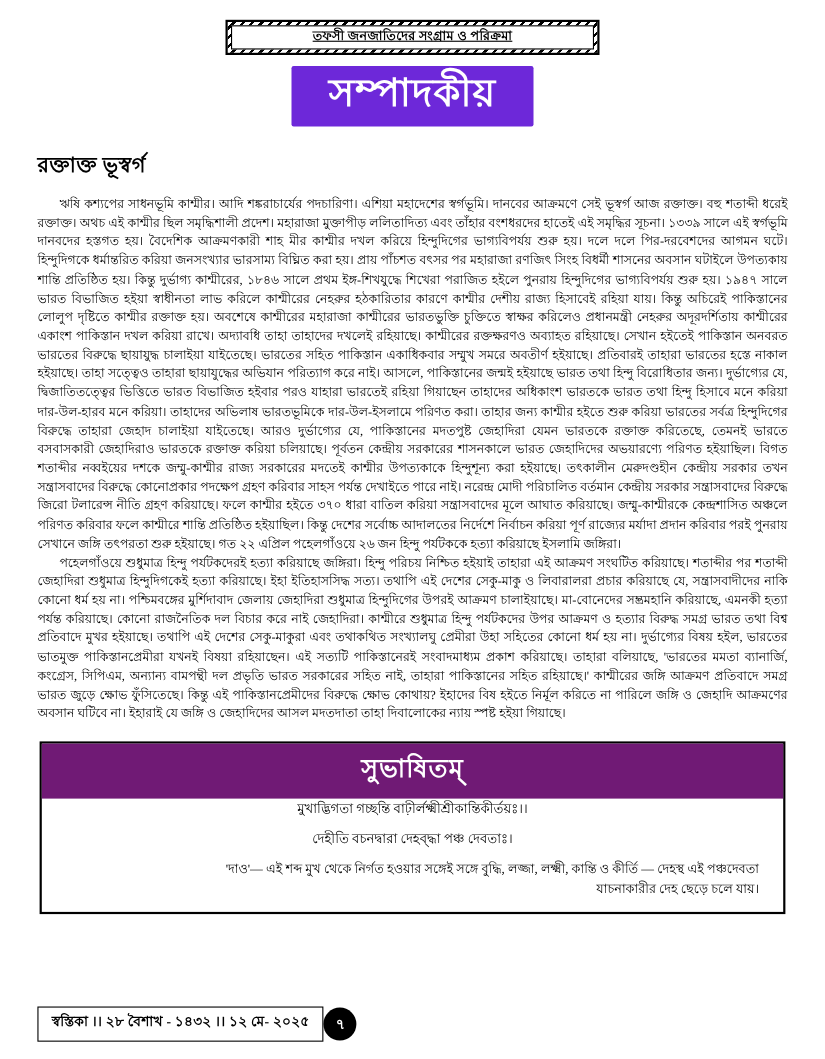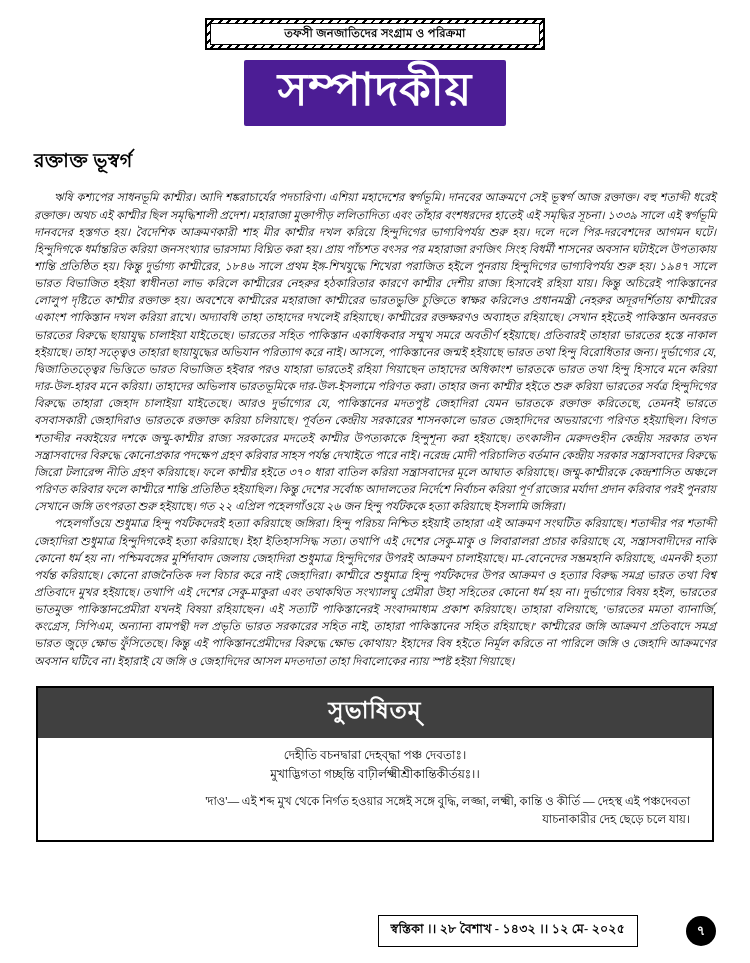--- a/index.html
+++ b/index.html
@@ -40,32 +40,33 @@
   }
   .banner-inner {
     background: #fff;
     border: 1px solid #000;
     text-align: center;
     font-size: 11.5px;
     font-weight: bold;
     letter-spacing: .3px;
     padding: 3px 4px 4px 4px;
     line-height: 1.1;
+    text-decoration: underline;
   }
 
   
   .masthead-wrap {
     display: flex;
     justify-content: center;
     margin-top: 10px;
   }
   .masthead {
-    background: #4c1d95;
+    background: #6d28d9;
     color: #fff;
-    font-size: 45px;
+    font-size: 35px;
     font-weight: bold;
     letter-spacing: 1px;
     padding: 5px 34px 10px 34px;
     line-height: 1.15;
     text-align: center;
     border-radius: 2px;
   }
 
   
   .article-title {
@@ -77,31 +78,30 @@
   .body-col {
     font-size: 11.3px;
     line-height: 1.52;
     text-align: justify;
     text-justify: inter-word;
     hyphens: none;
   }
   .body-col p {
     margin: 0 0 0 0;
     text-indent: 20px;
-    font-style: italic;
   }
 
   
   .quote-box {
     margin: 16px 2px 0 2px;
     border: 2px solid #000;
     padding: 0 0 11px 0;
   }
   .quote-head {
-    background: #404040;
+    background: #701a75;
     color: #fff;
     text-align: center;
     font-size: 23px;
     font-weight: bold;
     padding: 4px 0 7px 0;
     letter-spacing: 1px;
   }
   .quote-line {
     text-align: center;
     font-size: 12px;
@@ -112,27 +112,26 @@
     font-size: 11.6px;
     line-height: 1.55;
     margin: 9px 22px 0 22px;
     text-align: right;
   }
   .quote-body .indent { text-indent: 26px; display: block; }
 
   
   .footer {
     position: absolute;
-    left: 44px;
+    left: 34px;
     right: 34px;
     bottom: 16px;
     display: flex;
     align-items: center;
-    justify-content: flex-end;
-    gap: 48px;
+    justify-content: flex-start;
   }
   .footer-left {
     border: 1.5px solid #000;
     font-size: 12.5px;
     font-weight: bold;
     padding: 4px 12px 6px 12px;
     letter-spacing: .2px;
   }
   .page-num {
     width: 30px;
@@ -164,22 +163,22 @@
 
   <div class="article-title">রক্তাক্ত ভূস্বর্গ</div>
 
   <div class="body-col">
     <p>ঋষি কশ্যপের সাধনভূমি কাশ্মীর। আদি শঙ্করাচার্যের পদচারিণা। এশিয়া মহাদেশের স্বর্গভূমি। দানবের আক্রমণে সেই ভূস্বর্গ আজ রক্তাক্ত। বহু শতাব্দী ধরেই রক্তাক্ত। অথচ এই কাশ্মীর ছিল সমৃদ্ধিশালী প্রদেশ। মহারাজা মুক্তাপীড় ললিতাদিত্য এবং তাঁহার বংশধরদের হাতেই এই সমৃদ্ধির সূচনা। ১৩৩৯ সালে এই স্বর্গভূমি দানবদের হস্তগত হয়। বৈদেশিক আক্রমণকারী শাহ মীর কাশ্মীর দখল করিয়ে হিন্দুদিগের ভাগ্যবিপর্যয় শুরু হয়। দলে দলে পির-দরবেশদের আগমন ঘটে। হিন্দুদিগকে ধর্মান্তরিত করিয়া জনসংখ্যার ভারসাম্য বিঘ্নিত করা হয়। প্রায় পাঁচশত বৎসর পর মহারাজা রণজিৎ সিংহ বিধর্মী শাসনের অবসান ঘটাইলে উপত্যকায় শান্তি প্রতিষ্ঠিত হয়। কিন্তু দুর্ভাগ্য কাশ্মীরের, ১৮৪৬ সালে প্রথম ইঙ্গ-শিখযুদ্ধে শিখেরা পরাজিত হইলে পুনরায় হিন্দুদিগের ভাগ্যবিপর্যয় শুরু হয়। ১৯৪৭ সালে ভারত বিভাজিত হইয়া স্বাধীনতা লাভ করিলে কাশ্মীরের নেহরুর হঠকারিতার কারণে কাশ্মীর দেশীয় রাজ্য হিসাবেই রহিয়া যায়। কিন্তু অচিরেই পাকিস্তানের লোলুপ দৃষ্টিতে কাশ্মীর রক্তাক্ত হয়। অবশেষে কাশ্মীরের মহারাজা কাশ্মীরের ভারতভুক্তি চুক্তিতে স্বাক্ষর করিলেও প্রধানমন্ত্রী নেহরুর অদূরদর্শিতায় কাশ্মীরের একাংশ পাকিস্তান দখল করিয়া রাখে। অদ্যাবধি তাহা তাহাদের দখলেই রহিয়াছে। কাশ্মীরের রক্তক্ষরণও অব্যাহত রহিয়াছে। সেখান হইতেই পাকিস্তান অনবরত ভারতের বিরুদ্ধে ছায়াযুদ্ধ চালাইয়া যাইতেছে। ভারতের সহিত পাকিস্তান একাধিকবার সম্মুখ সমরে অবতীর্ণ হইয়াছে। প্রতিবারই তাহারা ভারতের হস্তে নাকাল হইয়াছে। তাহা সত্ত্বেও তাহারা ছায়াযুদ্ধের অভিযান পরিত্যাগ করে নাই। আসলে, পাকিস্তানের জন্মই হইয়াছে ভারত তথা হিন্দু বিরোধিতার জন্য। দুর্ভাগ্যের যে, দ্বিজাতিতত্ত্বের ভিত্তিতে ভারত বিভাজিত হইবার পরও যাহারা ভারতেই রহিয়া গিয়াছেন তাহাদের অধিকাংশ ভারতকে ভারত তথা হিন্দু হিসাবে মনে করিয়া দার-উল-হারব মনে করিয়া। তাহাদের অভিলাষ ভারতভূমিকে দার-উল-ইসলামে পরিণত করা। তাহার জন্য কাশ্মীর হইতে শুরু করিয়া ভারতের সর্বত্র হিন্দুদিগের বিরুদ্ধে তাহারা জেহাদ চালাইয়া যাইতেছে। আরও দুর্ভাগ্যের যে, পাকিস্তানের মদতপুষ্ট জেহাদিরা যেমন ভারতকে রক্তাক্ত করিতেছে, তেমনই ভারতে বসবাসকারী জেহাদিরাও ভারতকে রক্তাক্ত করিয়া চলিয়াছে। পূর্বতন কেন্দ্রীয় সরকারের শাসনকালে ভারত জেহাদিদের অভয়ারণ্যে পরিণত হইয়াছিল। বিগত শতাব্দীর নব্বইয়ের দশকে জম্মু-কাশ্মীর রাজ্য সরকারের মদতেই কাশ্মীর উপত্যকাকে হিন্দুশূন্য করা হইয়াছে। তৎকালীন মেরুদণ্ডহীন কেন্দ্রীয় সরকার তখন সন্ত্রাসবাদের বিরুদ্ধে কোনোপ্রকার পদক্ষেপ গ্রহণ করিবার সাহস পর্যন্ত দেখাইতে পারে নাই। নরেন্দ্র মোদী পরিচালিত বর্তমান কেন্দ্রীয় সরকার সন্ত্রাসবাদের বিরুদ্ধে জিরো টলারেন্স নীতি গ্রহণ করিয়াছে। ফলে কাশ্মীর হইতে ৩৭০ ধারা বাতিল করিয়া সন্ত্রাসবাদের মূলে আঘাত করিয়াছে। জম্মু-কাশ্মীরকে কেন্দ্রশাসিত অঞ্চলে পরিণত করিবার ফলে কাশ্মীরে শান্তি প্রতিষ্ঠিত হইয়াছিল। কিন্তু দেশের সর্বোচ্চ আদালতের নির্দেশে নির্বাচন করিয়া পূর্ণ রাজ্যের মর্যাদা প্রদান করিবার পরই পুনরায় সেখানে জঙ্গি তৎপরতা শুরু হইয়াছে। গত ২২ এপ্রিল পহেলগাঁওয়ে ২৬ জন হিন্দু পর্যটককে হত্যা করিয়াছে ইসলামি জঙ্গিরা।</p>
     <p>পহেলগাঁওয়ে শুধুমাত্র হিন্দু পর্যটকদেরই হত্যা করিয়াছে জঙ্গিরা। হিন্দু পরিচয় নিশ্চিত হইয়াই তাহারা এই আক্রমণ সংঘটিত করিয়াছে। শতাব্দীর পর শতাব্দী জেহাদিরা শুধুমাত্র হিন্দুদিগকেই হত্যা করিয়াছে। ইহা ইতিহাসসিদ্ধ সত্য। তথাপি এই দেশের সেকু-মাকু ও লিবারালরা প্রচার করিয়াছে যে, সন্ত্রাসবাদীদের নাকি কোনো ধর্ম হয় না। পশ্চিমবঙ্গের মুর্শিদাবাদ জেলায় জেহাদিরা শুধুমাত্র হিন্দুদিগের উপরই আক্রমণ চালাইয়াছে। মা-বোনেদের সম্ভ্রমহানি করিয়াছে, এমনকী হত্যা পর্যন্ত করিয়াছে। কোনো রাজনৈতিক দল বিচার করে নাই জেহাদিরা। কাশ্মীরে শুধুমাত্র হিন্দু পর্যটকদের উপর আক্রমণ ও হত্যার বিরুদ্ধ সমগ্র ভারত তথা বিশ্ব প্রতিবাদে মুখর হইয়াছে। তথাপি এই দেশের সেকু-মাকুরা এবং তথাকথিত সংখ্যালঘু প্রেমীরা উহা সহিতের কোনো ধর্ম হয় না। দুর্ভাগ্যের বিষয় হইল, ভারতের ভাতমুক্ত পাকিস্তানপ্রেমীরা যখনই বিষয়া রহিয়াছেন। এই সত্যটি পাকিস্তানেরই সংবাদমাধ্যম প্রকাশ করিয়াছে। তাহারা বলিয়াছে, 'ভারতের মমতা ব্যানার্জি, কংগ্রেস, সিপিএম, অন্যান্য বামপন্থী দল প্রভৃতি ভারত সরকারের সহিত নাই, তাহারা পাকিস্তানের সহিত রহিয়াছে।' কাশ্মীরের জঙ্গি আক্রমণ প্রতিবাদে সমগ্র ভারত জুড়ে ক্ষোভ ফুঁসিতেছে। কিন্তু এই পাকিস্তানপ্রেমীদের বিরুদ্ধে ক্ষোভ কোথায়? ইহাদের বিষ হইতে নির্মূল করিতে না পারিলে জঙ্গি ও জেহাদি আক্রমণের অবসান ঘটিবে না। ইহারাই যে জঙ্গি ও জেহাদিদের আসল মদতদাতা তাহা দিবালোকের ন্যায় স্পষ্ট হইয়া গিয়াছে।</p>
   </div>
 
   <div class="quote-box">
     <div class="quote-head">সুভাষিতম্</div>
+    <div class="quote-line" style="margin-top:0">মুখাদ্ভিগতা গচ্ছন্তি বাঢ়ীর্লক্ষ্মীশ্রীকান্তিকীর্তয়ঃ।।</div>
     <div class="quote-line">দেহীতি বচনদ্বারা দেহব্দ্ধা পঞ্চ দেবতাঃ।</div>
-    <div class="quote-line" style="margin-top:0">মুখাদ্ভিগতা গচ্ছন্তি বাঢ়ীর্লক্ষ্মীশ্রীকান্তিকীর্তয়ঃ।।</div>
     <div class="quote-body">
       <span class="indent">'দাও'— এই শব্দ মুখ থেকে নির্গত হওয়ার সঙ্গেই সঙ্গে বুদ্ধি, লজ্জা, লক্ষ্মী, কান্তি ও কীর্তি — দেহস্থ এই পঞ্চদেবতা</span>
       <span>যাচনাকারীর দেহ ছেড়ে চলে যায়।</span>
     </div>
   </div>
 
   <div class="footer">
     <div class="footer-left">স্বস্তিকা ।। ২৮ বৈশাখ - ১৪৩২ ।। ১২ মে- ২০২৫</div>
     <div class="page-num">৭</div>
   </div>

